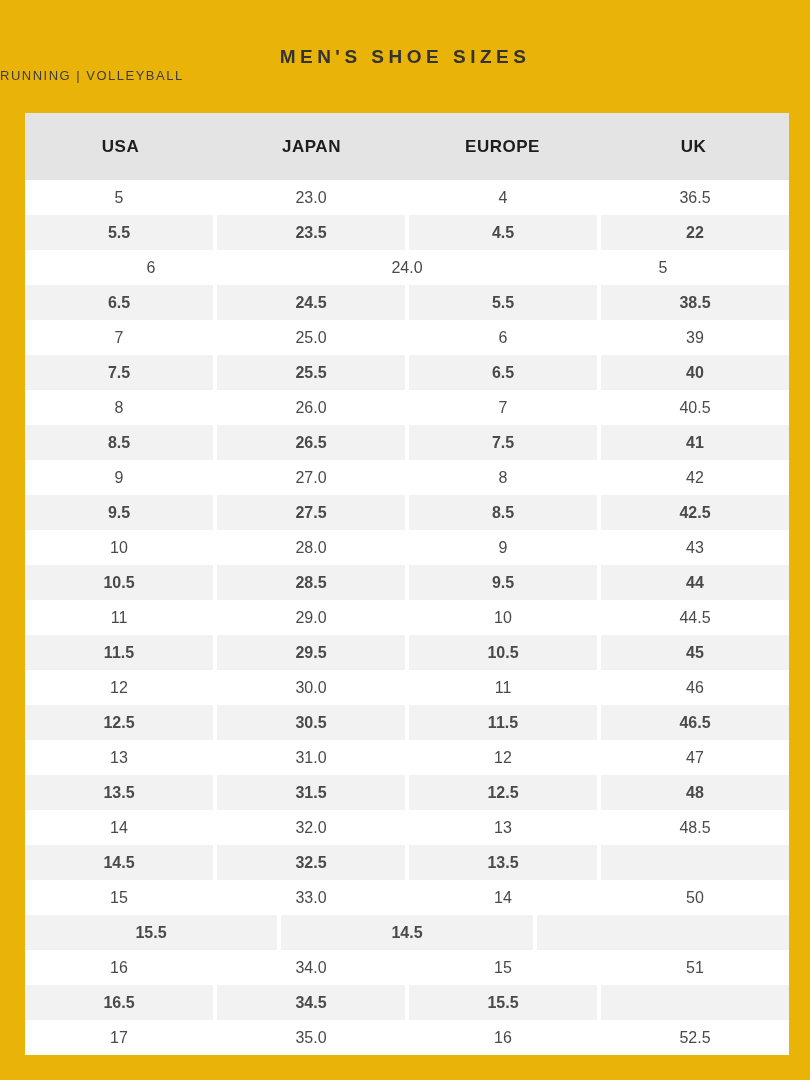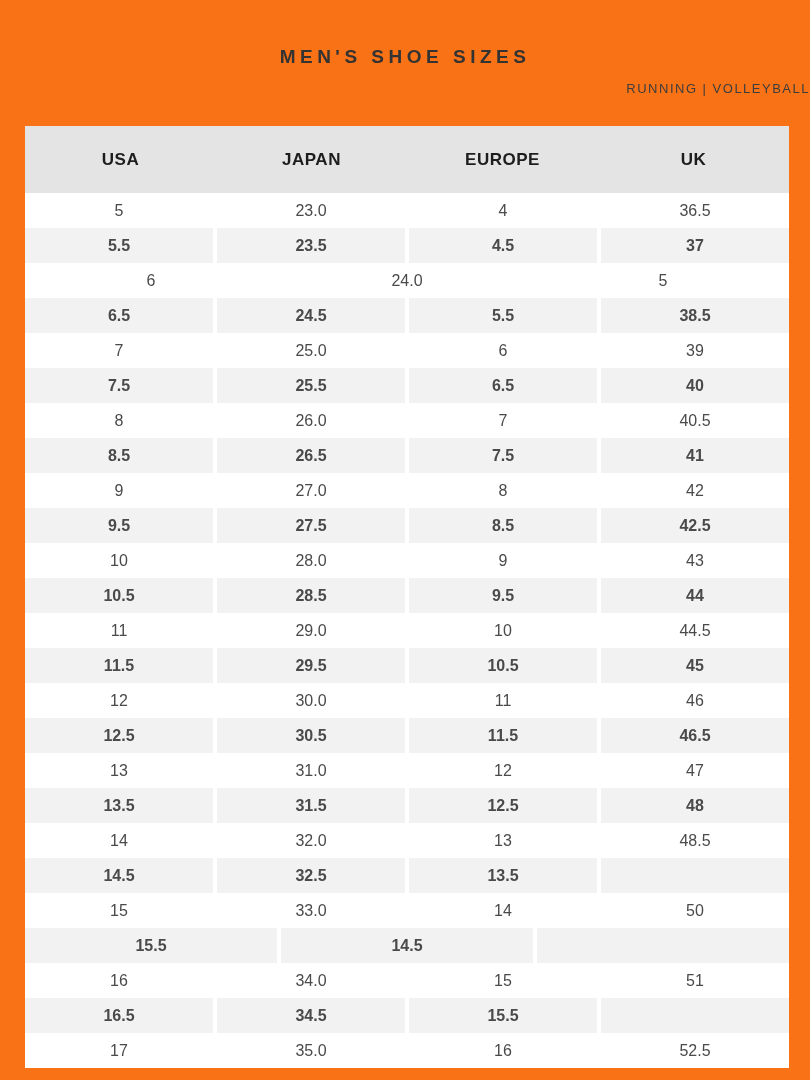--- a/index.html
+++ b/index.html
@@ -5,35 +5,34 @@
   html, body {
     margin: 0;
     padding: 0;
     background: #ffffff;
     font-family: "Liberation Sans", "DejaVu Sans", sans-serif;
   }
   .page {
     position: relative;
     width: 810px;
     height: 1080px;
-    background: #f97316;
+    background: #eab308;
     overflow: hidden;
   }
   .title {
     margin-top: 46px;
     text-align: center;
     font-size: 19px;
     font-weight: 600;
     letter-spacing: 4.5px;
     color: #333333;
     text-transform: uppercase;
   }
   .subtitle {
-    margin-top: 13px;
-    text-align: right;
+    text-align: left;
     font-size: 13px;
     font-weight: 500;
     letter-spacing: 1.5px;
     color: #3d3d3d;
     text-transform: uppercase;
   }
   .size-table {
     margin: 30px 21px 0 25px;
   }
   .thead {
@@ -96,21 +95,21 @@
         <div class="row">
     <div class="cell">5</div>
     <div class="cell">23.0</div>
     <div class="cell">4</div>
     <div class="cell">36.5</div>
   </div>
         <div class="row alt">
     <div class="cell">5.5</div>
     <div class="cell">23.5</div>
     <div class="cell">4.5</div>
-    <div class="cell">37</div>
+    <div class="cell">22</div>
   </div>
         <div class="row">
     <div class="cell">6</div>
     <div class="cell">24.0</div>
     <div class="cell">5</div>
   </div>
         <div class="row alt">
     <div class="cell">6.5</div>
     <div class="cell">24.5</div>
     <div class="cell">5.5</div>

